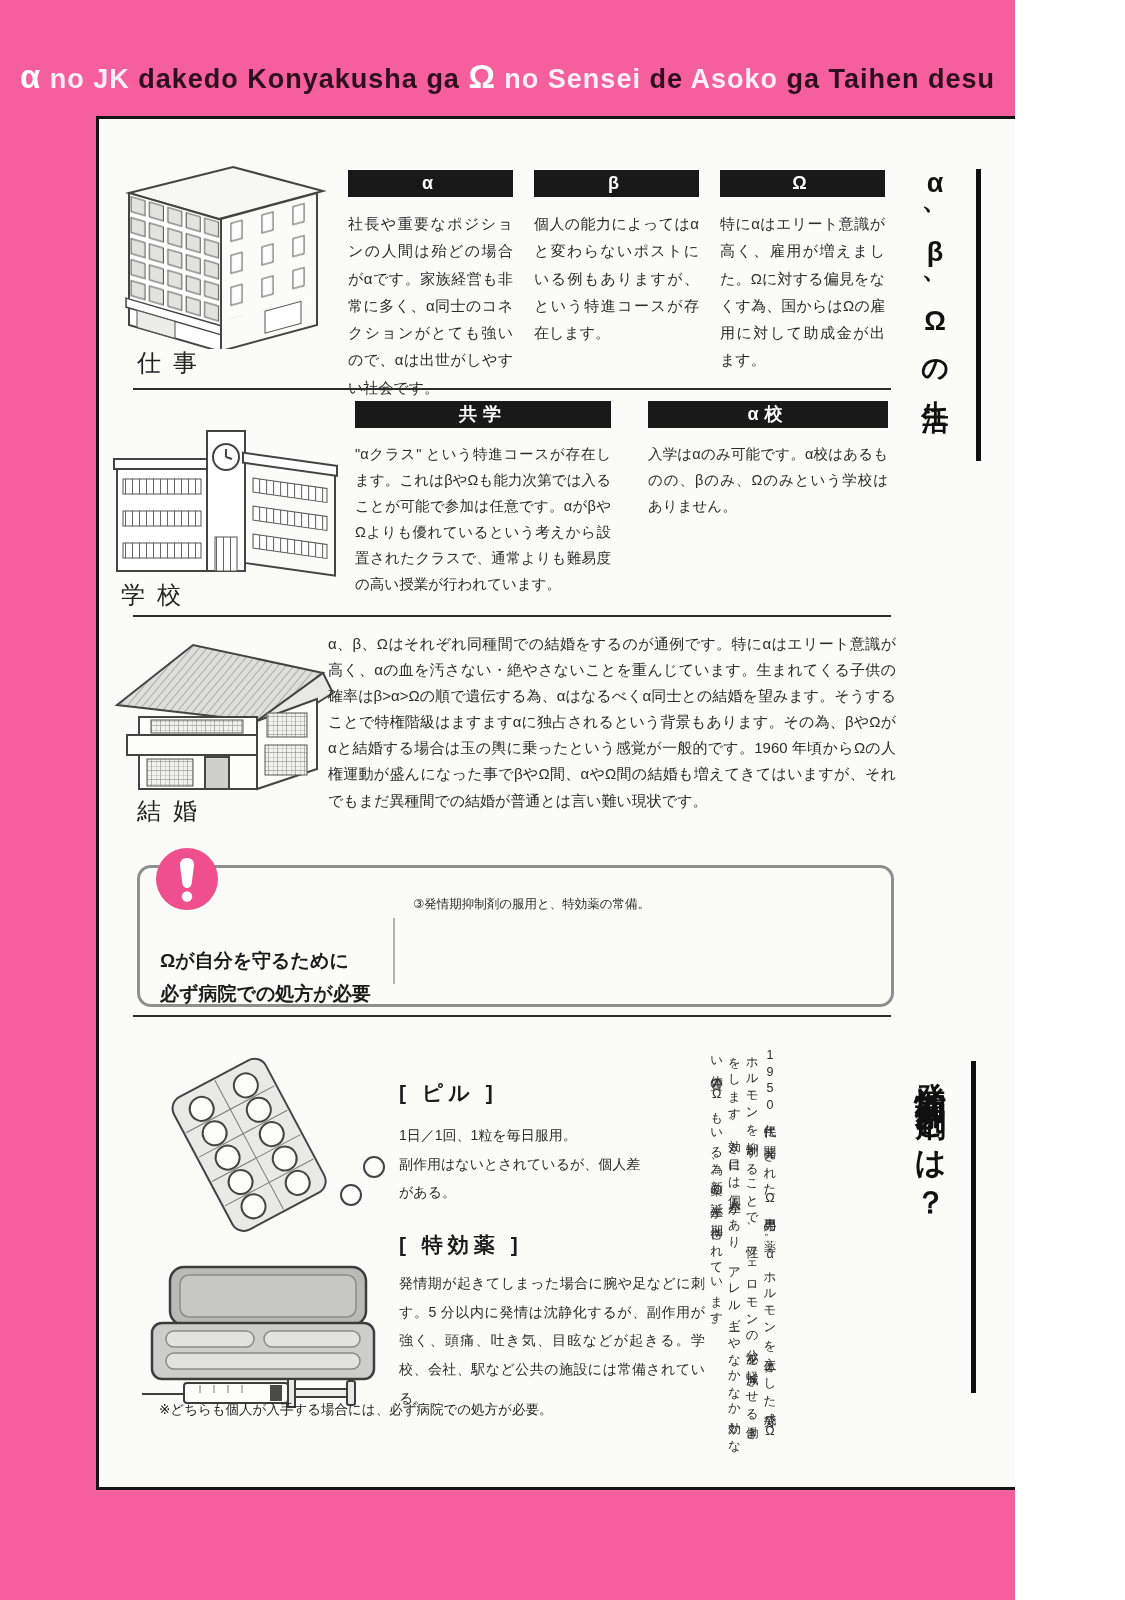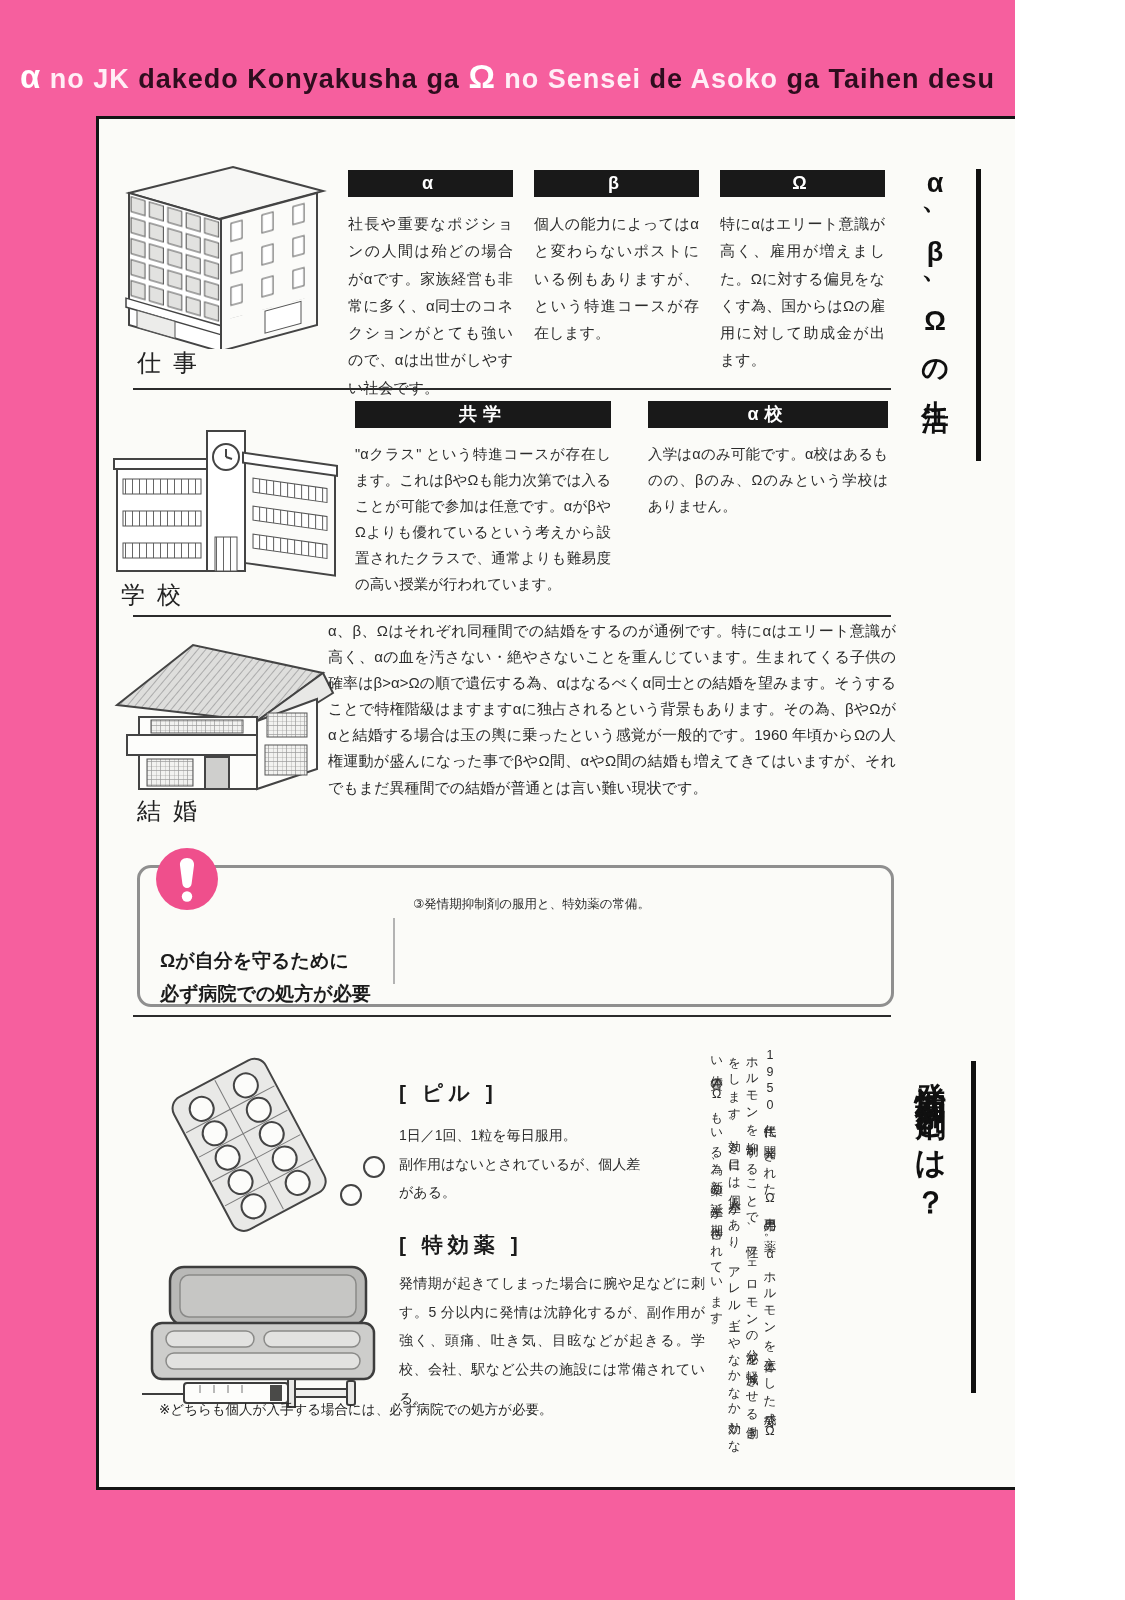--- a/index.html
+++ b/index.html
@@ -153,21 +153,21 @@
       <polygon points="146,90 206,68 206,138 146,158" fill="#fdfdfb" stroke="#444" stroke-width="2"></polygon>
       <rect x="28" y="86" width="118" height="72" fill="#fdfdfb" stroke="#444" stroke-width="2"></rect>
       <rect x="16" y="104" width="130" height="20" fill="#fdfdfb" stroke="#444" stroke-width="2"></rect>
       <rect x="40" y="89" width="92" height="13" fill="url(#hg1)" stroke="#555" stroke-width="1"></rect>
       <rect x="156" y="82" width="40" height="24" fill="url(#hg1)" stroke="#555" stroke-width="1"></rect>
       <rect x="36" y="128" width="46" height="27" fill="url(#hg1)" stroke="#555" stroke-width="1"></rect>
       <rect x="94" y="126" width="24" height="32" fill="#cfcfcd" stroke="#444" stroke-width="2"></rect>
       <rect x="154" y="114" width="42" height="30" fill="url(#hg1)" stroke="#555" stroke-width="1"></rect>
     </svg>
     <div class="section-label" style="left:38px;top:676px;">結婚</div>
-    <div class="marriage-text" style="left:229px;top:499px;width:568px;">α、β、Ωはそれぞれ同種間での結婚をするのが通例です。特にαはエリート意識が高く、αの血を汚さない・絶やさないことを重んじています。生まれてくる子供の確率はβ&gt;α&gt;Ωの順で遺伝する為、αはなるべくα同士との結婚を望みます。そうすることで特権階級はますますαに独占されるという背景もあります。その為、βやΩがαと結婚する場合は玉の輿に乗ったという感覚が一般的です。1960 年頃からΩの人権運動が盛んになった事でβやΩ間、αやΩ間の結婚も増えてきてはいますが、それでもまだ異種間での結婚が普通とは言い難い現状です。</div>
+    <div class="marriage-text" style="left:229px;top:512px;width:568px;">α、β、Ωはそれぞれ同種間での結婚をするのが通例です。特にαはエリート意識が高く、αの血を汚さない・絶やさないことを重んじています。生まれてくる子供の確率はβ&gt;α&gt;Ωの順で遺伝する為、αはなるべくα同士との結婚を望みます。そうすることで特権階級はますますαに独占されるという背景もあります。その為、βやΩがαと結婚する場合は玉の輿に乗ったという感覚が一般的です。1960 年頃からΩの人権運動が盛んになった事でβやΩ間、αやΩ間の結婚も増えてきてはいますが、それでもまだ異種間での結婚が普通とは言い難い現状です。</div>
 
     <div class="alert-box">
       <svg class="alert-icon" viewBox="0 0 62 62">
         <circle cx="31" cy="31" r="31" fill="#ef4f8c"></circle>
         <path d="M31 10 C35.5 10 38.5 13.2 38 17.4 L35.6 35.8 C35.3 38.4 33.5 40 31 40 C28.5 40 26.7 38.4 26.4 35.8 L24 17.4 C23.5 13.2 26.5 10 31 10 Z" fill="#ffffff"></path>
         <circle cx="31" cy="48.5" r="5.2" fill="#ffffff"></circle>
       </svg>
       <div class="alert-title">
         <div>Ωが自分を守るために</div>
         <div>必ず病院での処方が必要</div>

